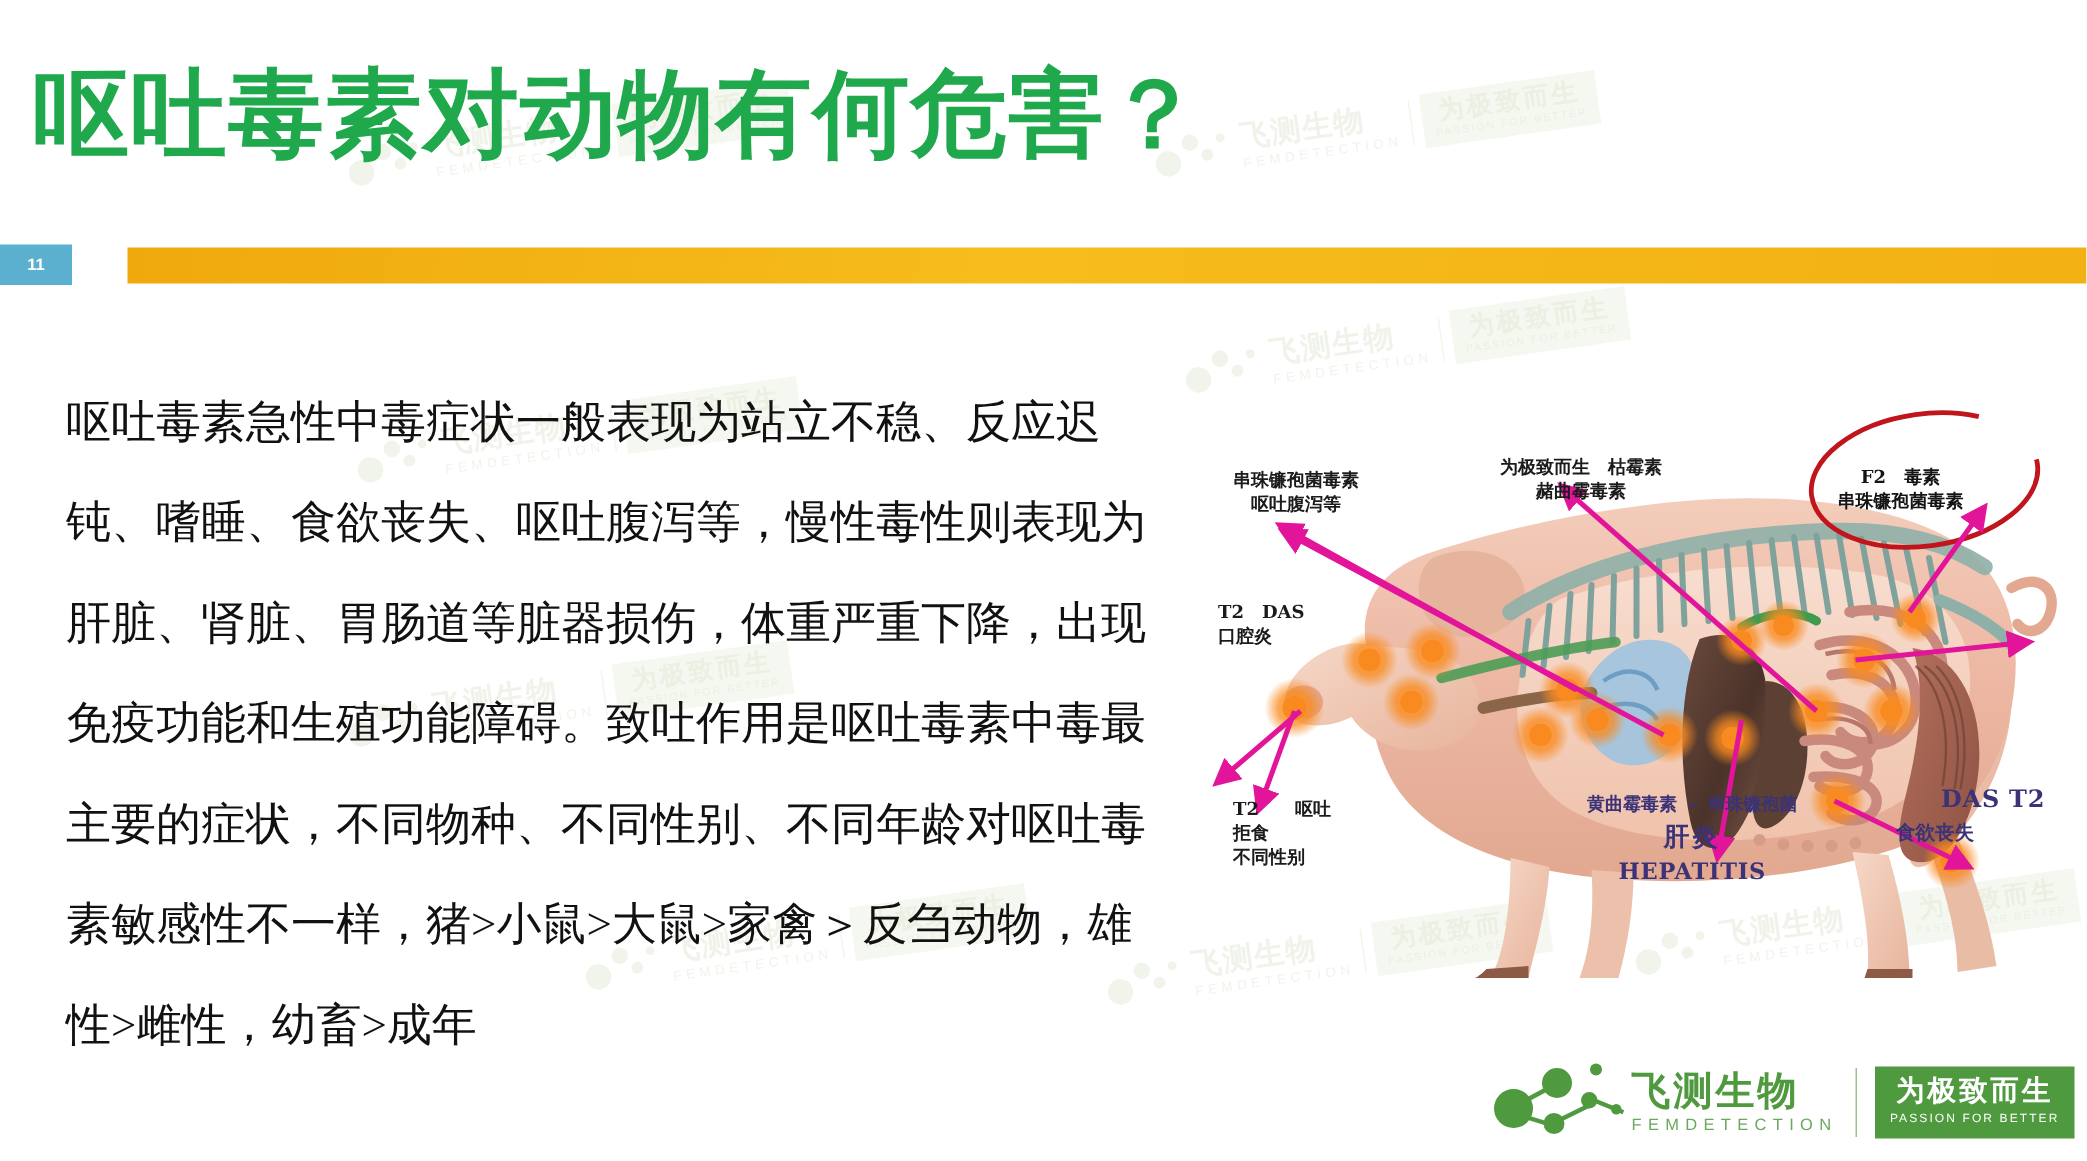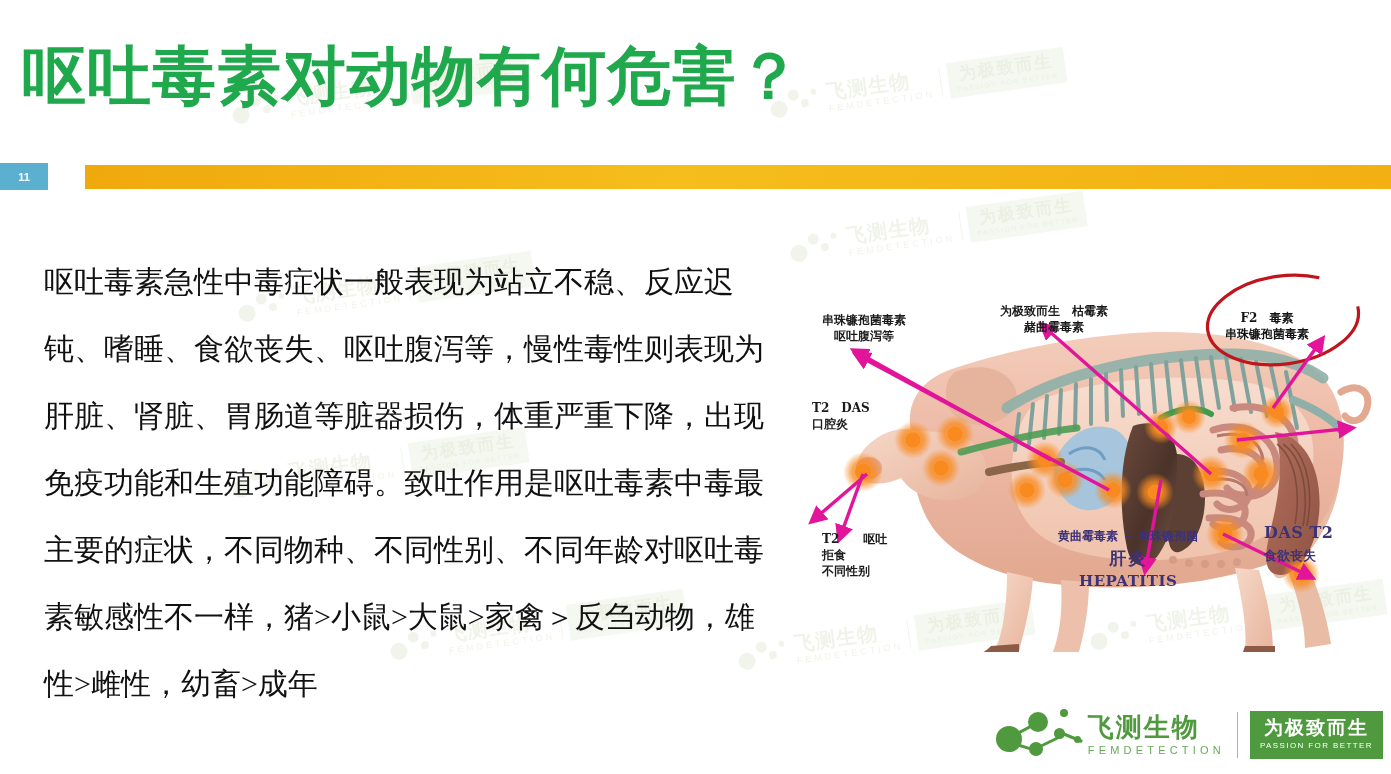--- a/index.html
+++ b/index.html
@@ -111,21 +111,21 @@
   #label-vomit  { left:822px; top:531px; }
   #label-liver  {
     left:1058px; top:524px; text-align:center;
     color:#3c3278;
   }
   #label-liver .liver-main { font-size:17px; letter-spacing:2px; margin-top:1px; }
   #label-liver .liver-en   { font-size:15px; letter-spacing:.5px; margin-top:1px; }
   #label-gut {
     left:1264px; top:522px; color:#3c3278;
   }
-  #label-gut .gut-en { font-size:16px; letter-spacing:.5px; }
+  #label-gut .gut-en { font-size:16px; letter-spacing:.5px;margin-left:30px; }
   #label-gut .gut-cn { font-size:13px; margin-top:3px; }
 
   .lbl .row2 { display:block; }
 
   
   #brand-logo {
     position:absolute; right:8px; bottom:8px;
     height:62px;
     display:flex; align-items:center;
     z-index:5;

